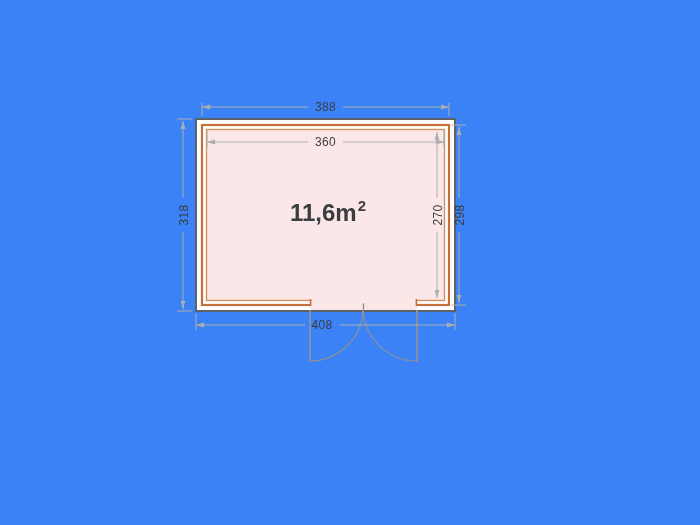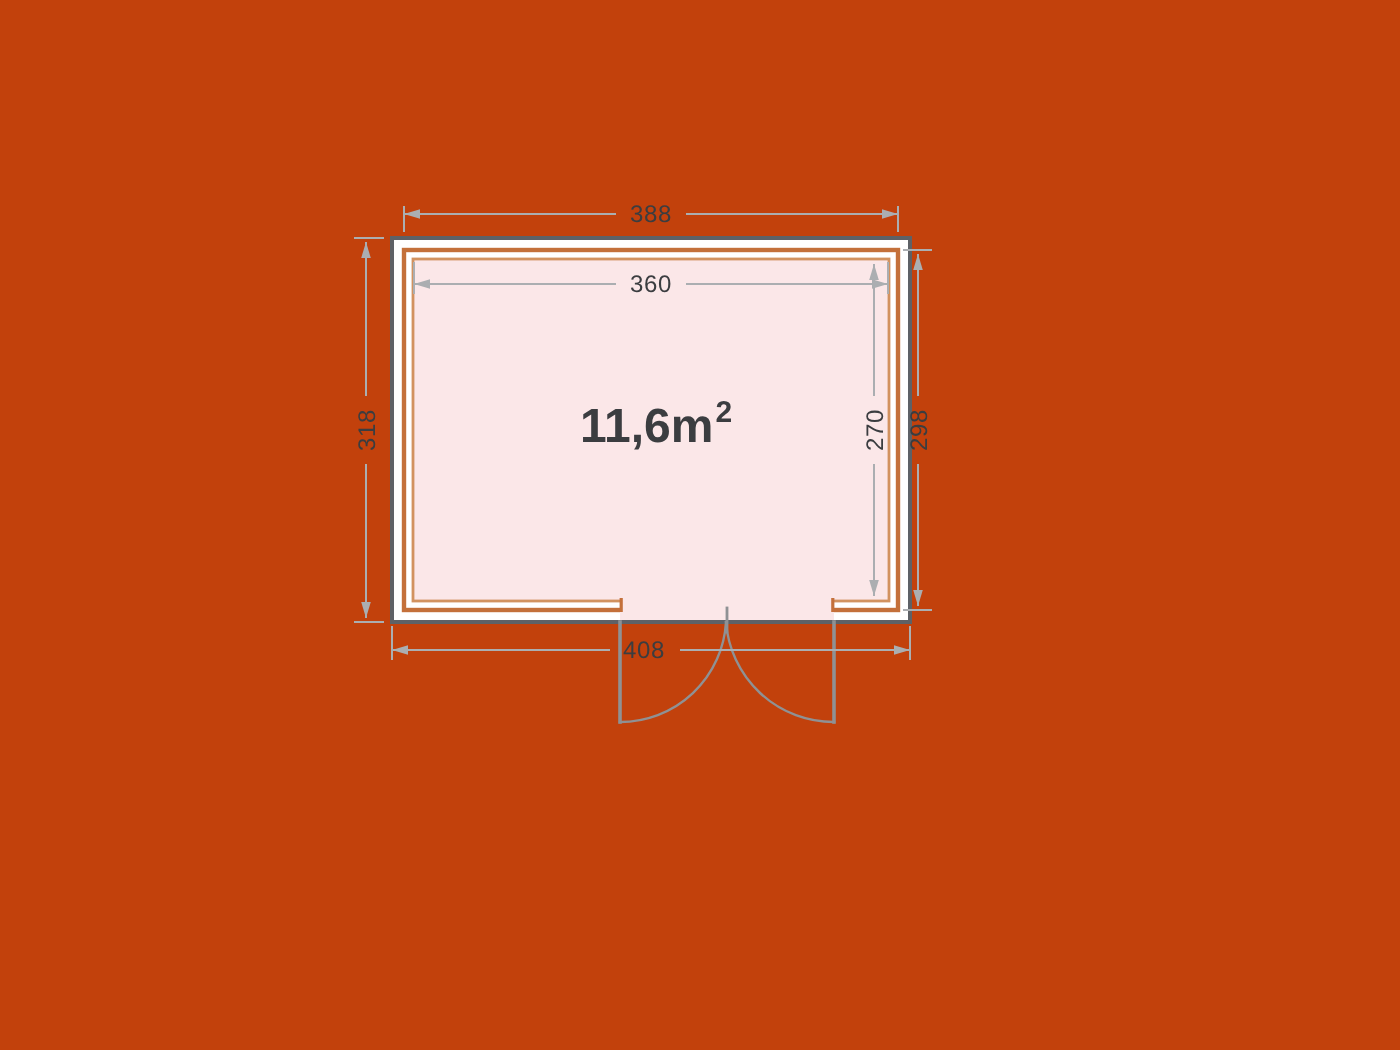--- a/index.html
+++ b/index.html
@@ -8,21 +8,21 @@
     width: 700px;
     height: 525px;
     background: #ffffff;
     overflow: hidden;
     font-family: "Liberation Sans", sans-serif;
   }
   #stage {
     position: relative;
     width: 700px;
     height: 525px;
-    background: #c2410c;
+    background: #3b82f6;
   }
   svg { display: block; }
   .dim-label {
     font-family: "Liberation Sans", sans-serif;
     font-size: 12px;
     letter-spacing: 0.3px;
   }
   .area-label {
     font-family: "Liberation Sans", sans-serif;
     font-size: 24px;

